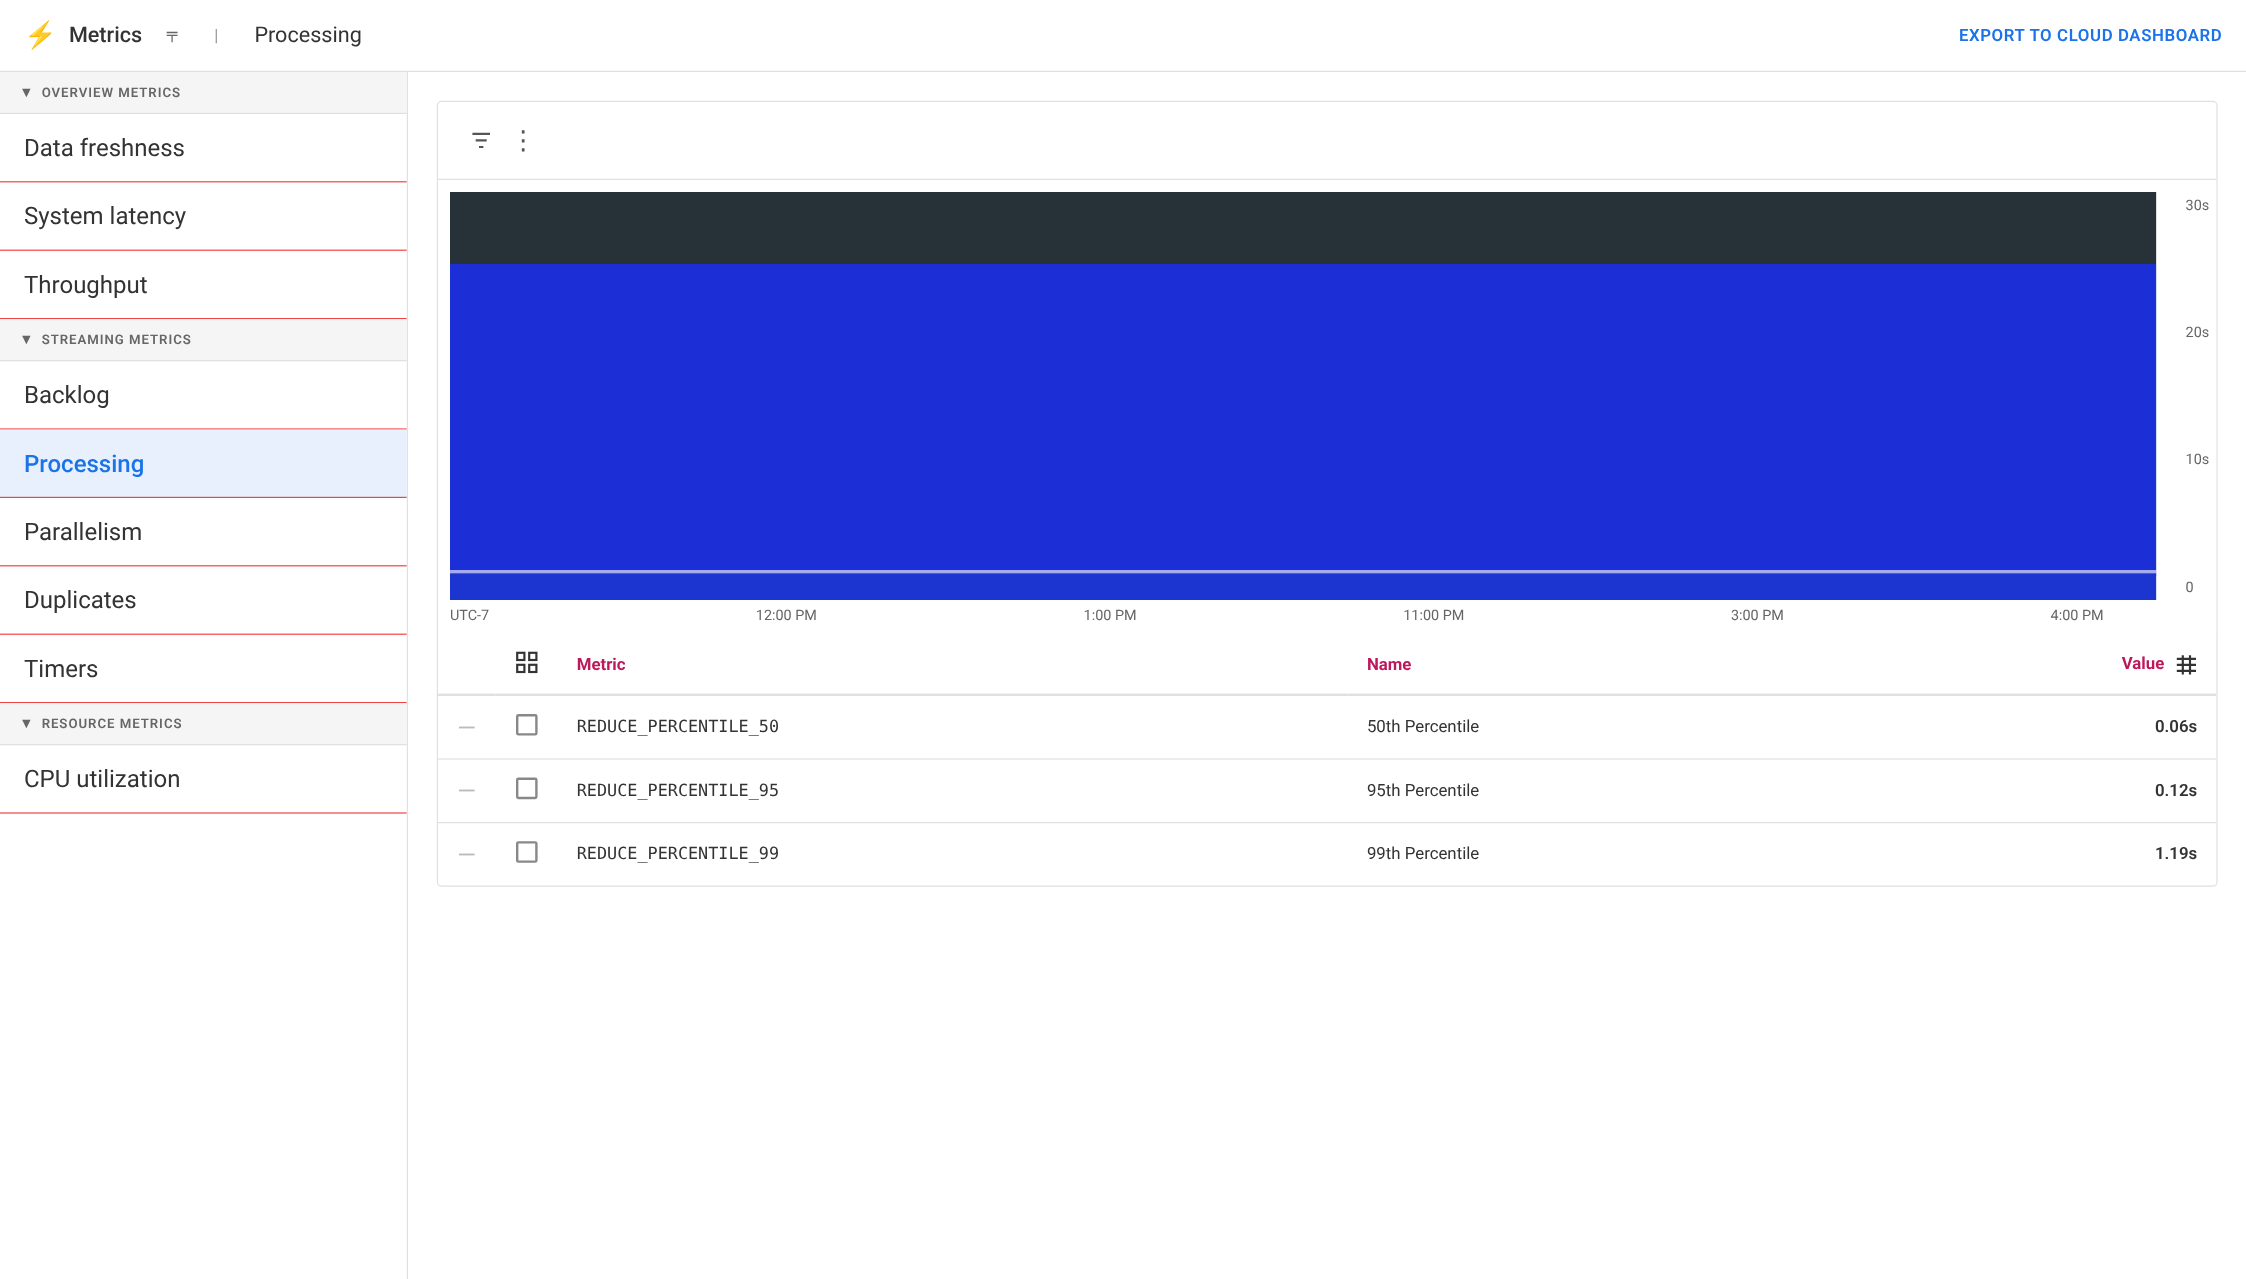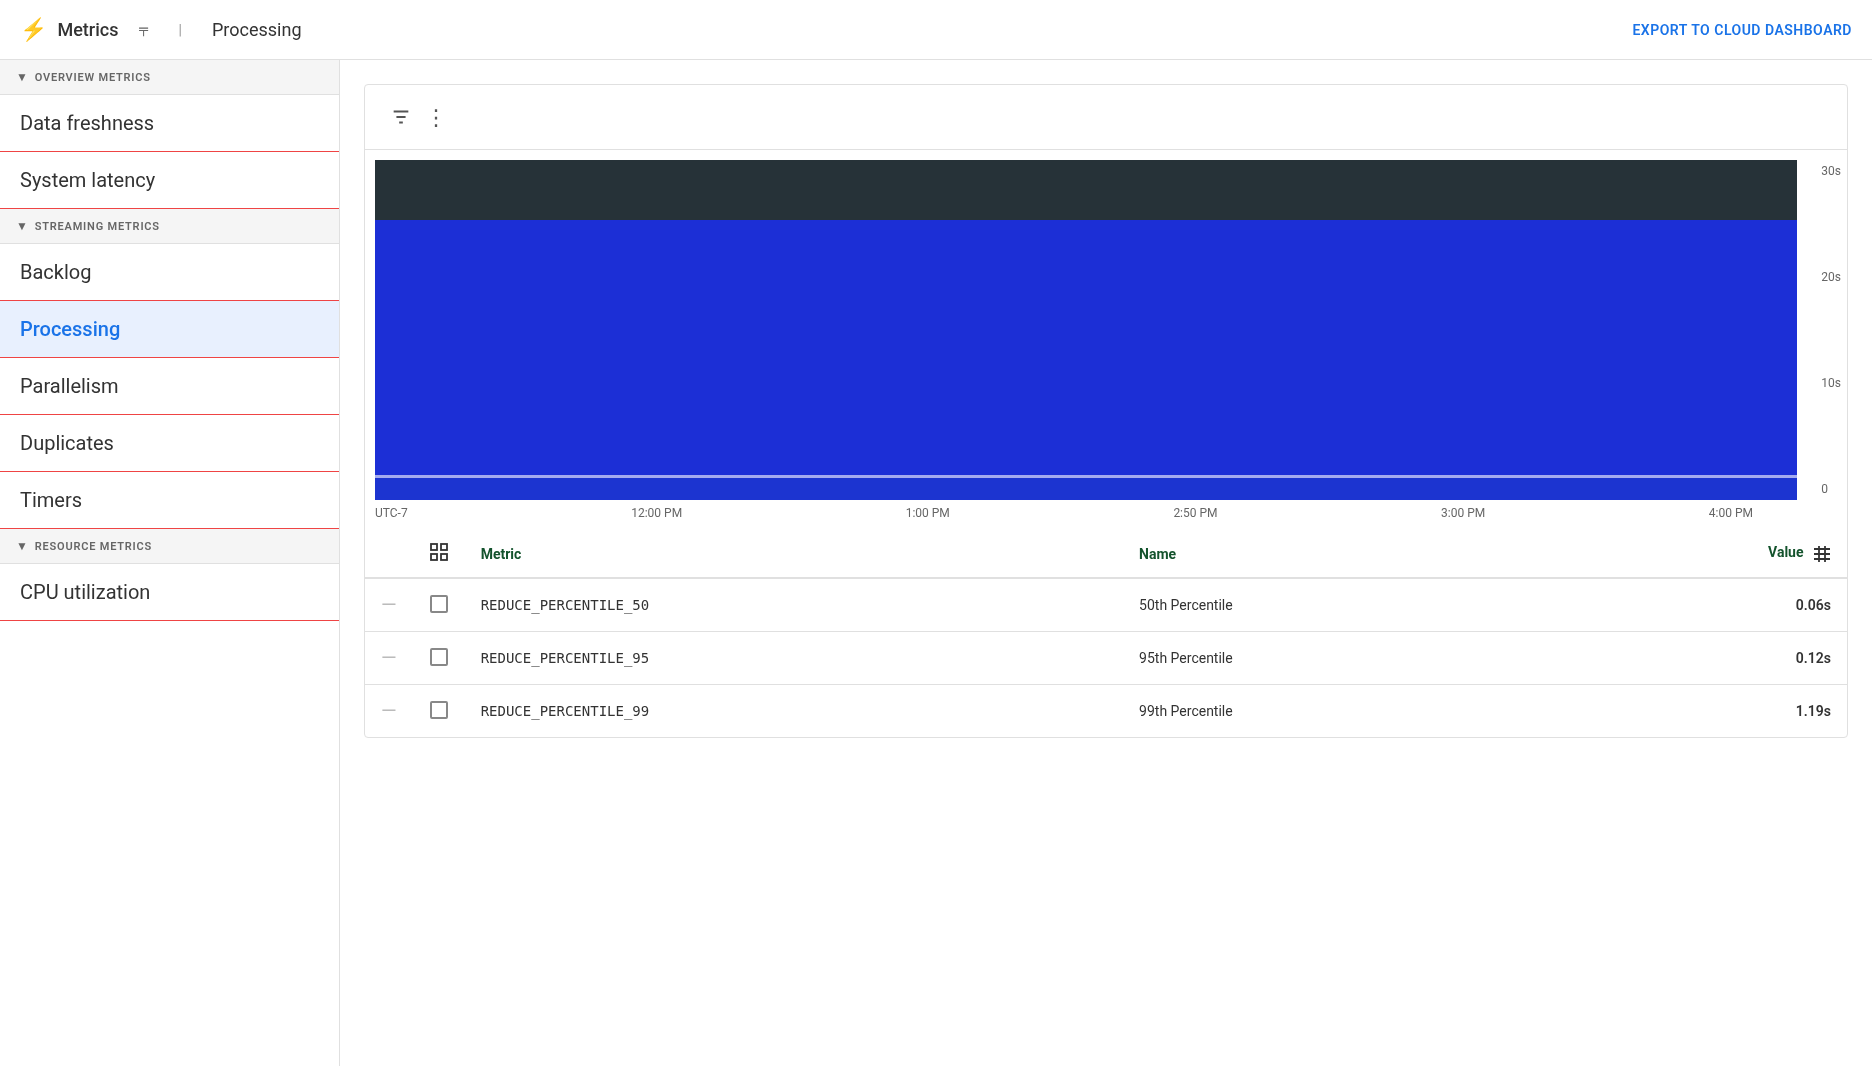--- a/index.html
+++ b/index.html
@@ -62,21 +62,21 @@
     .heatmap-svg { display: block; }
     .x-axis-labels {
       display: flex; justify-content: space-between;
       padding: 6px 0 0 0; font-size: 12px; color: #666;
     }
 
     
     .metrics-table { width: 100%; border-collapse: collapse; }
     .metrics-table th {
       padding: 12px 16px; text-align: left; font-size: 14px; font-weight: 700;
-      border-bottom: 2px solid #e0e0e0; color: #14532d;
+      border-bottom: 2px solid #e0e0e0; color: #be185d;
     }
     .metrics-table td {
       padding: 14px 16px; font-size: 14px; border-bottom: 1px solid #e0e0e0; color: #333;
     }
     .metrics-table tr:last-child td { border-bottom: none; }
     .col-dash { color: #999; font-size: 18px; text-align: center; }
     .col-checkbox { width: 32px; }
     .col-metric { font-family: monospace; font-size: 13px; margin-top: 28px; }
     .col-name {}
     .col-value { text-align: right; font-weight: 600; }
@@ -110,20 +110,23 @@
 
     <div class="sidebar-section-header">
       <span class="chevron">▼</span>
       <span>OVERVIEW METRICS</span>
     </div>
     <div class="sidebar-item">
       <span>Data freshness</span>
     </div>
     <div class="sidebar-item">
       <span>System latency</span>
+    </div>
+    <div class="sidebar-item">
+      <span>Throughput</span>
     </div>
 
     <div class="sidebar-section-header">
       <span class="chevron">▼</span>
       <span>STREAMING METRICS</span>
     </div>
     <div class="sidebar-item">
       <span>Backlog</span>
     </div>
     <div class="sidebar-item active">
@@ -182,21 +185,21 @@
             <span>20s</span>
             <span>10s</span>
             <span>0</span>
           </div>
         </div>
 
         <div class="x-axis-labels" style="padding-right:44px;">
           <span>UTC-7</span>
           <span>12:00 PM</span>
           <span>1:00 PM</span>
-          <span>2:50 PM</span>
+          <span>11:00 PM</span>
           <span>3:00 PM</span>
           <span>4:00 PM</span>
         </div>
       </div>
 
       <div>
         <table class="metrics-table">
           <thead>
             <tr>
               <th style="width:40px;"></th>

